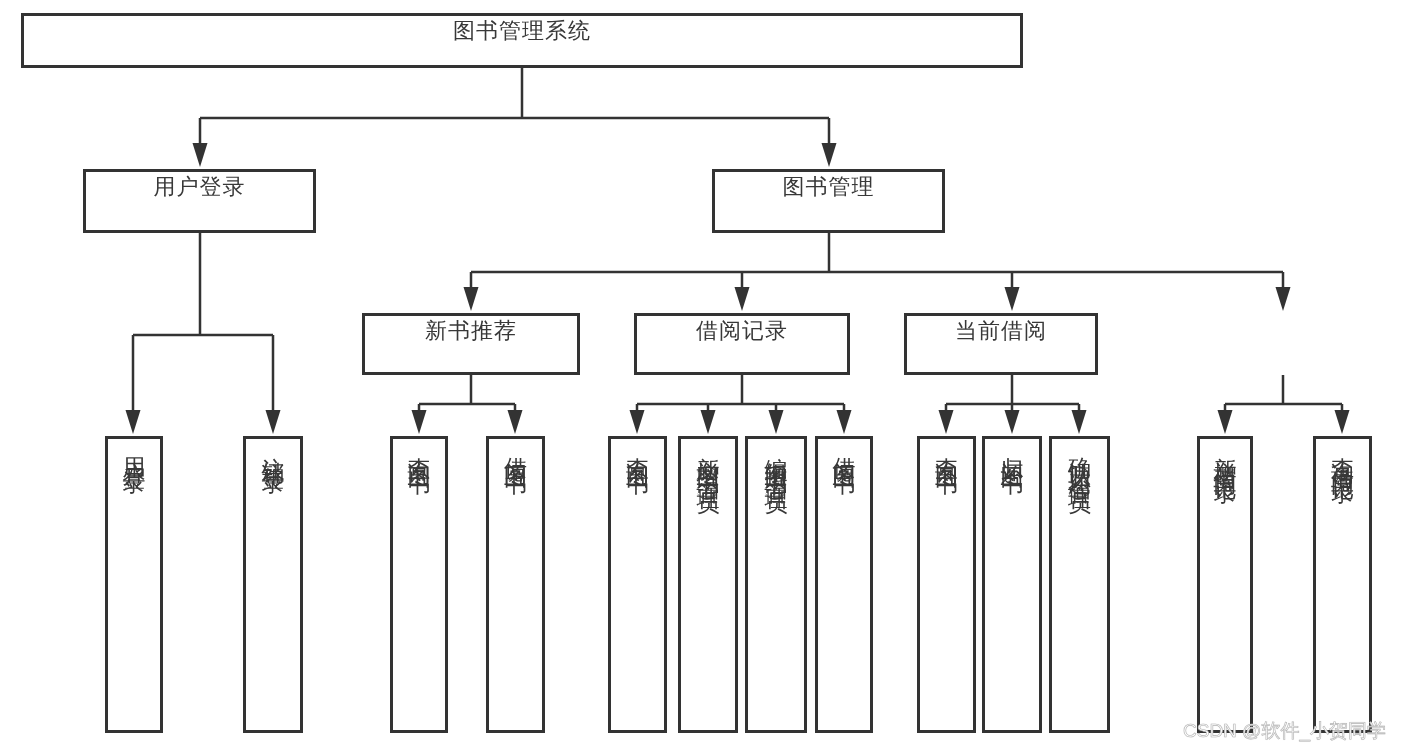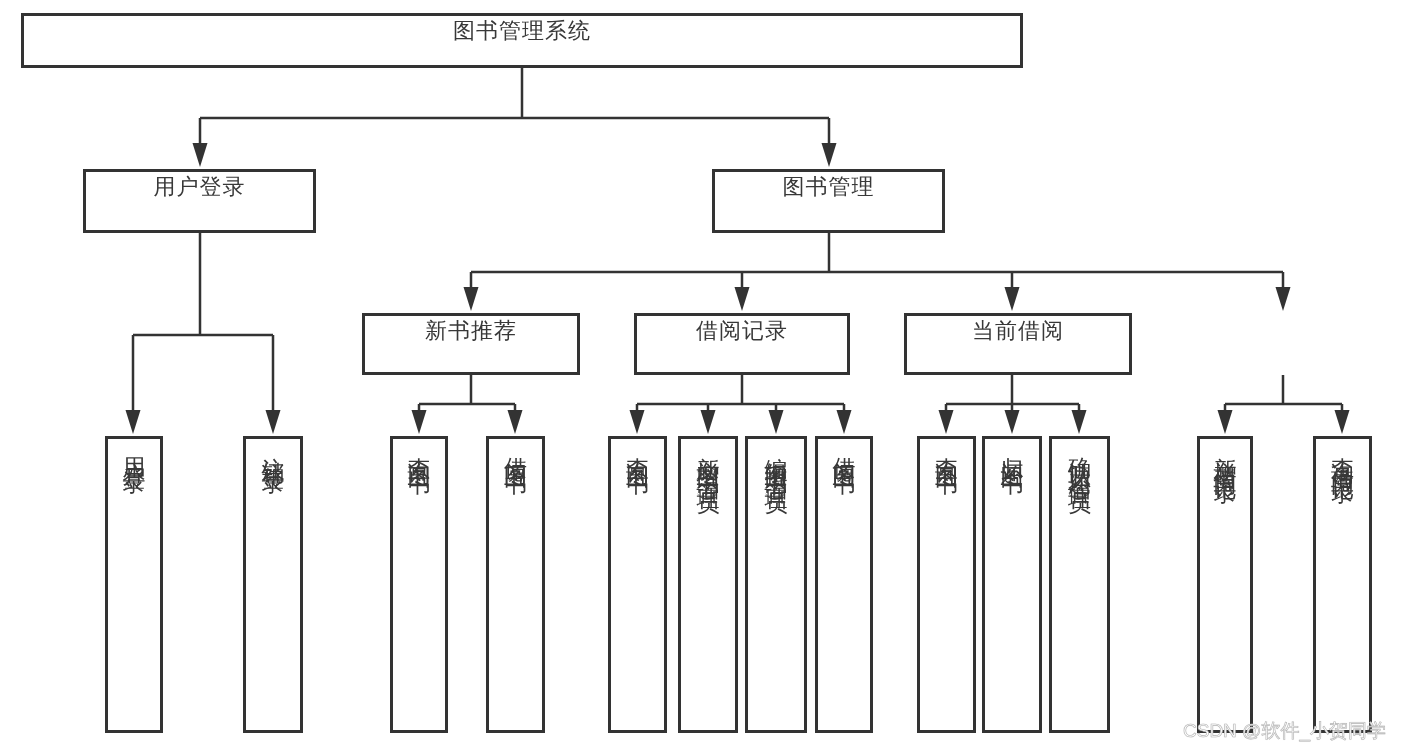--- a/index.html
+++ b/index.html
@@ -77,21 +77,21 @@
   <div class="box h" style="left:362px; top:313px; width:218px; height:62px;">
     <span>新书推荐</span>
   </div>
 
   <div class="box h" style="left:712px; top:169px; width:233px; height:64px;">
     <span>图书管理</span>
   </div>
   <div class="box h" style="left:634px; top:313px; width:216px; height:62px;">
     <span>借阅记录</span>
   </div>
-  <div class="box h" style="left:904px; top:313px; width:228px; height:62px;">
+  <div class="box h" style="left:904px; top:313px; width:194px; height:62px;">
     <span>当前借阅</span>
   </div>
 
   <div class="box v" style="left:105px; top:436px; width:58px; height:297px;">
     <span class="vtext">用户登录</span>
   </div>
   <div class="box v" style="left:243px; top:436px; width:60px; height:297px;">
     <span class="vtext">注销登录</span>
   </div>
 

